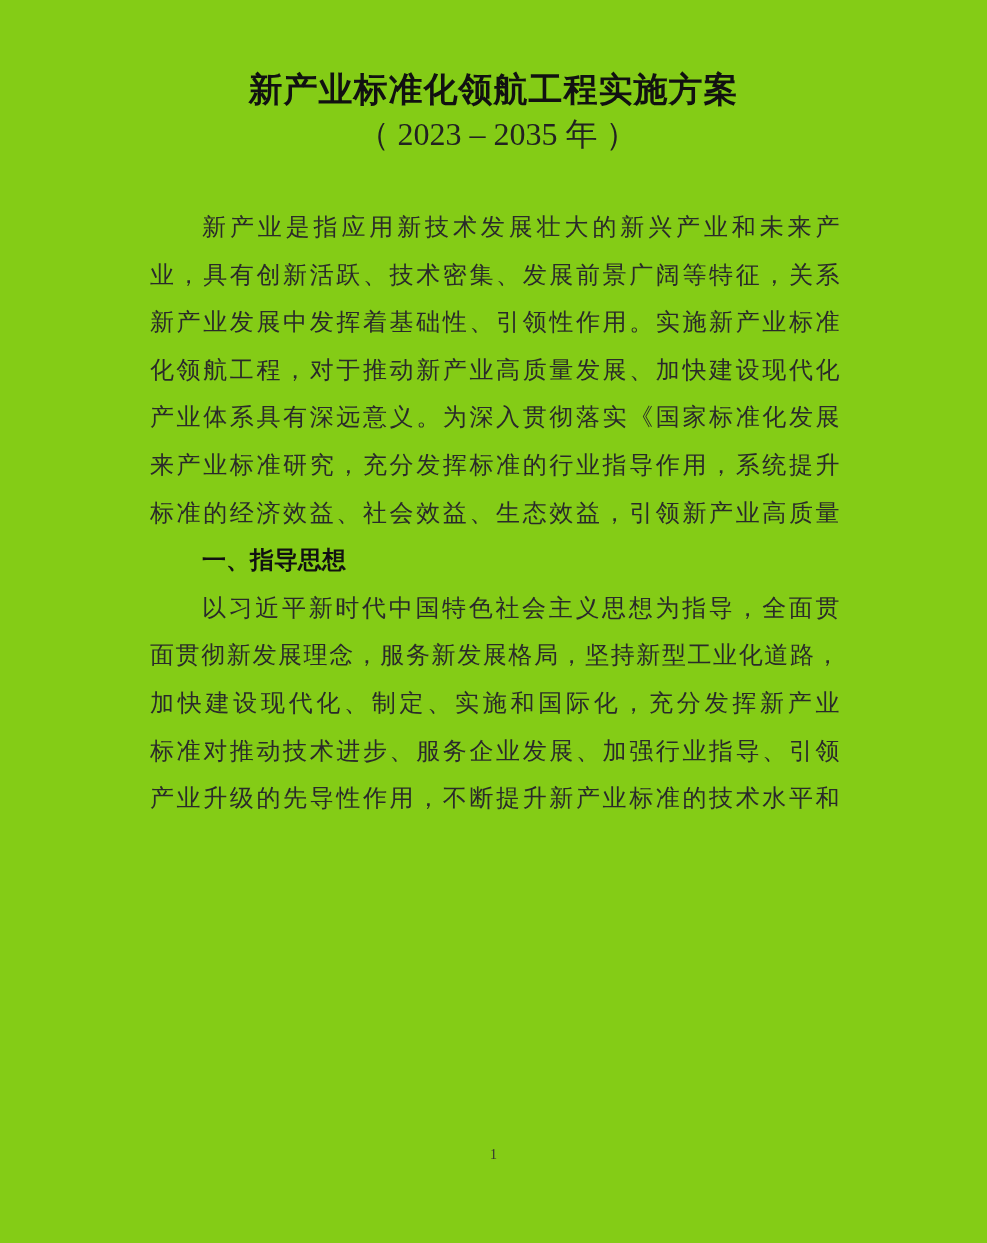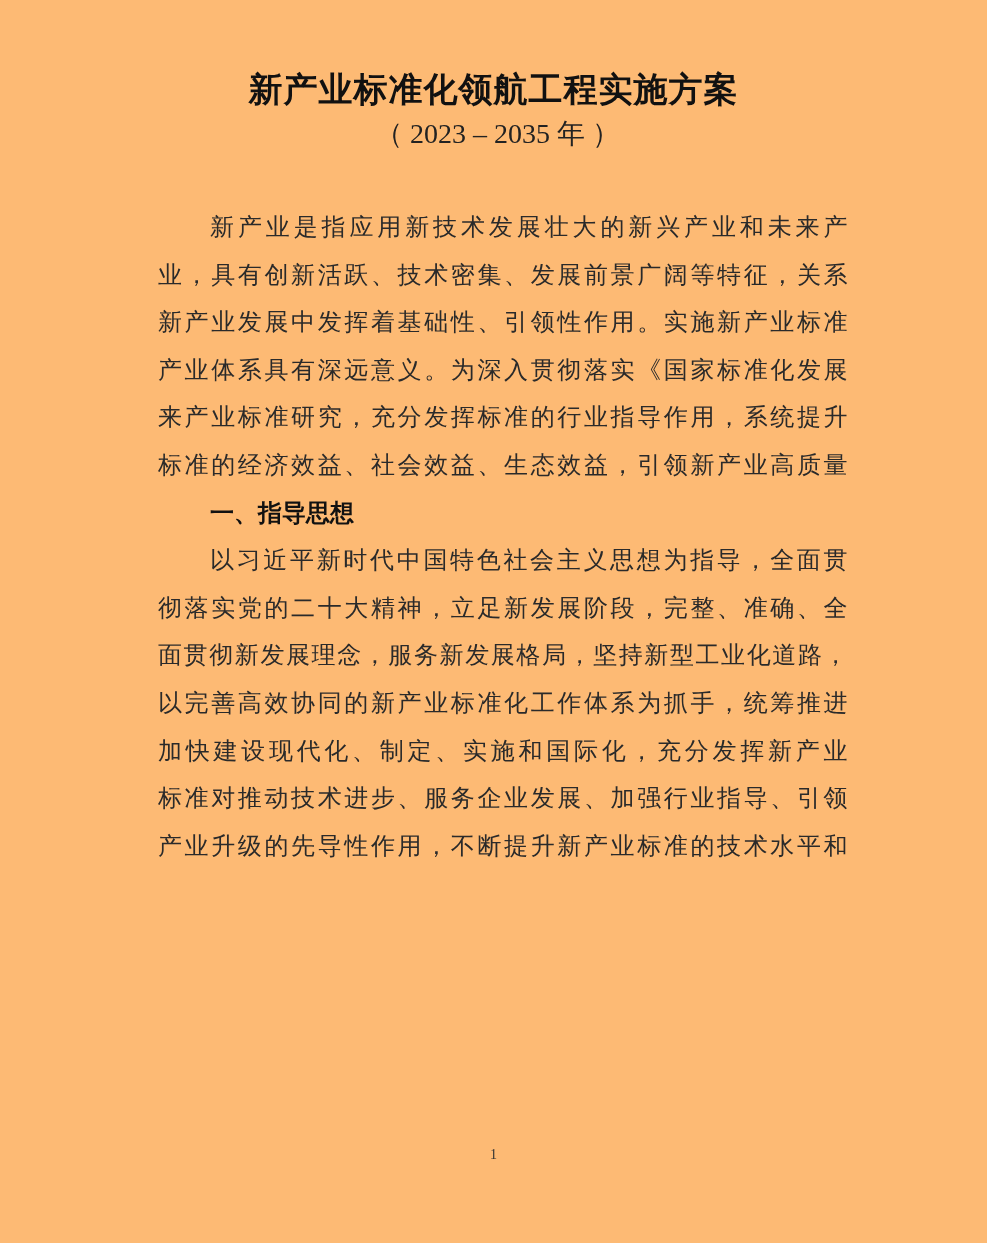--- a/index.html
+++ b/index.html
@@ -13,40 +13,40 @@
       position: relative;
       overflow: hidden;
       color: #1a1a1a;
       font-family: "DejaVu Serif", "Liberation Serif", serif;
     }
     .page {
       position: absolute;
       left: 0; top: 0;
       width: 987px;
       height: 1243px;
-      background: #fdba74;
+      background: #84cc16;
     }
     .title {
       position: absolute;
       left: 0; right: 0;
       top: 64px;
       text-align: center;
       font-size: 34px;
       font-weight: bold;
       letter-spacing: 1px;
       color: #111;
       font-family: "DejaVu Serif", "Liberation Serif", serif;
       line-height: 50px;
     }
     .subtitle {
       position: absolute;
       left: 8px; right: 0;
       top: 116px;
       text-align: center;
-      font-size: 28px;
+      font-size: 32px;
       color: #222;
       font-family: "Liberation Serif", "DejaVu Serif", serif;
       line-height: 36px;
     }
     .body-text {
       position: absolute;
       left: 150px;
       width: 690px;
     }
     .line {
@@ -88,33 +88,32 @@
     }
   </style>
 </head>
 <body>
 
 <div class="page">
 
   <div class="title">新产业标准化领航工程实施方案</div>
   <div class="subtitle">（ 2023 – 2035 年 ）</div>
 
-  <div class="body-text" style="top: 204px; margin-left: 8px;">
+  <div class="body-text" style="top: 204px;">
     <span class="line indent">新产业是指应用新技术发展壮大的新兴产业和未来产</span>
     <span class="line">业，具有创新活跃、技术密集、发展前景广阔等特征，关系</span>
     <span class="line">新产业发展中发挥着基础性、引领性作用。实施新产业标准</span>
+    <span class="line">化领航工程，对于推动新产业高质量发展、加快建设现代化</span>
     <span class="line">产业体系具有深远意义。为深入贯彻落实《国家标准化发展</span>
     <span class="line">来产业标准研究，充分发挥标准的行业指导作用，系统提升</span>
     <span class="line">标准的经济效益、社会效益、生态效益，引领新产业高质量</span>
 
     <span class="heading">一、指导思想</span>
 
     <span class="line indent">以习近平新时代中国特色社会主义思想为指导，全面贯</span>
-    <span class="line">彻落实党的二十大精神，立足新发展阶段，完整、准确、全</span>
     <span class="line">面贯彻新发展理念，服务新发展格局，坚持新型工业化道路，</span>
-    <span class="line">以完善高效协同的新产业标准化工作体系为抓手，统筹推进</span>
     <span class="line">加快建设现代化、制定、实施和国际化，充分发挥新产业</span>
     <span class="line">标准对推动技术进步、服务企业发展、加强行业指导、引领</span>
     <span class="line">产业升级的先导性作用，不断提升新产业标准的技术水平和</span>
   </div>
 
   <div class="page-number">1</div>
 </div>
 
 </body></html>

